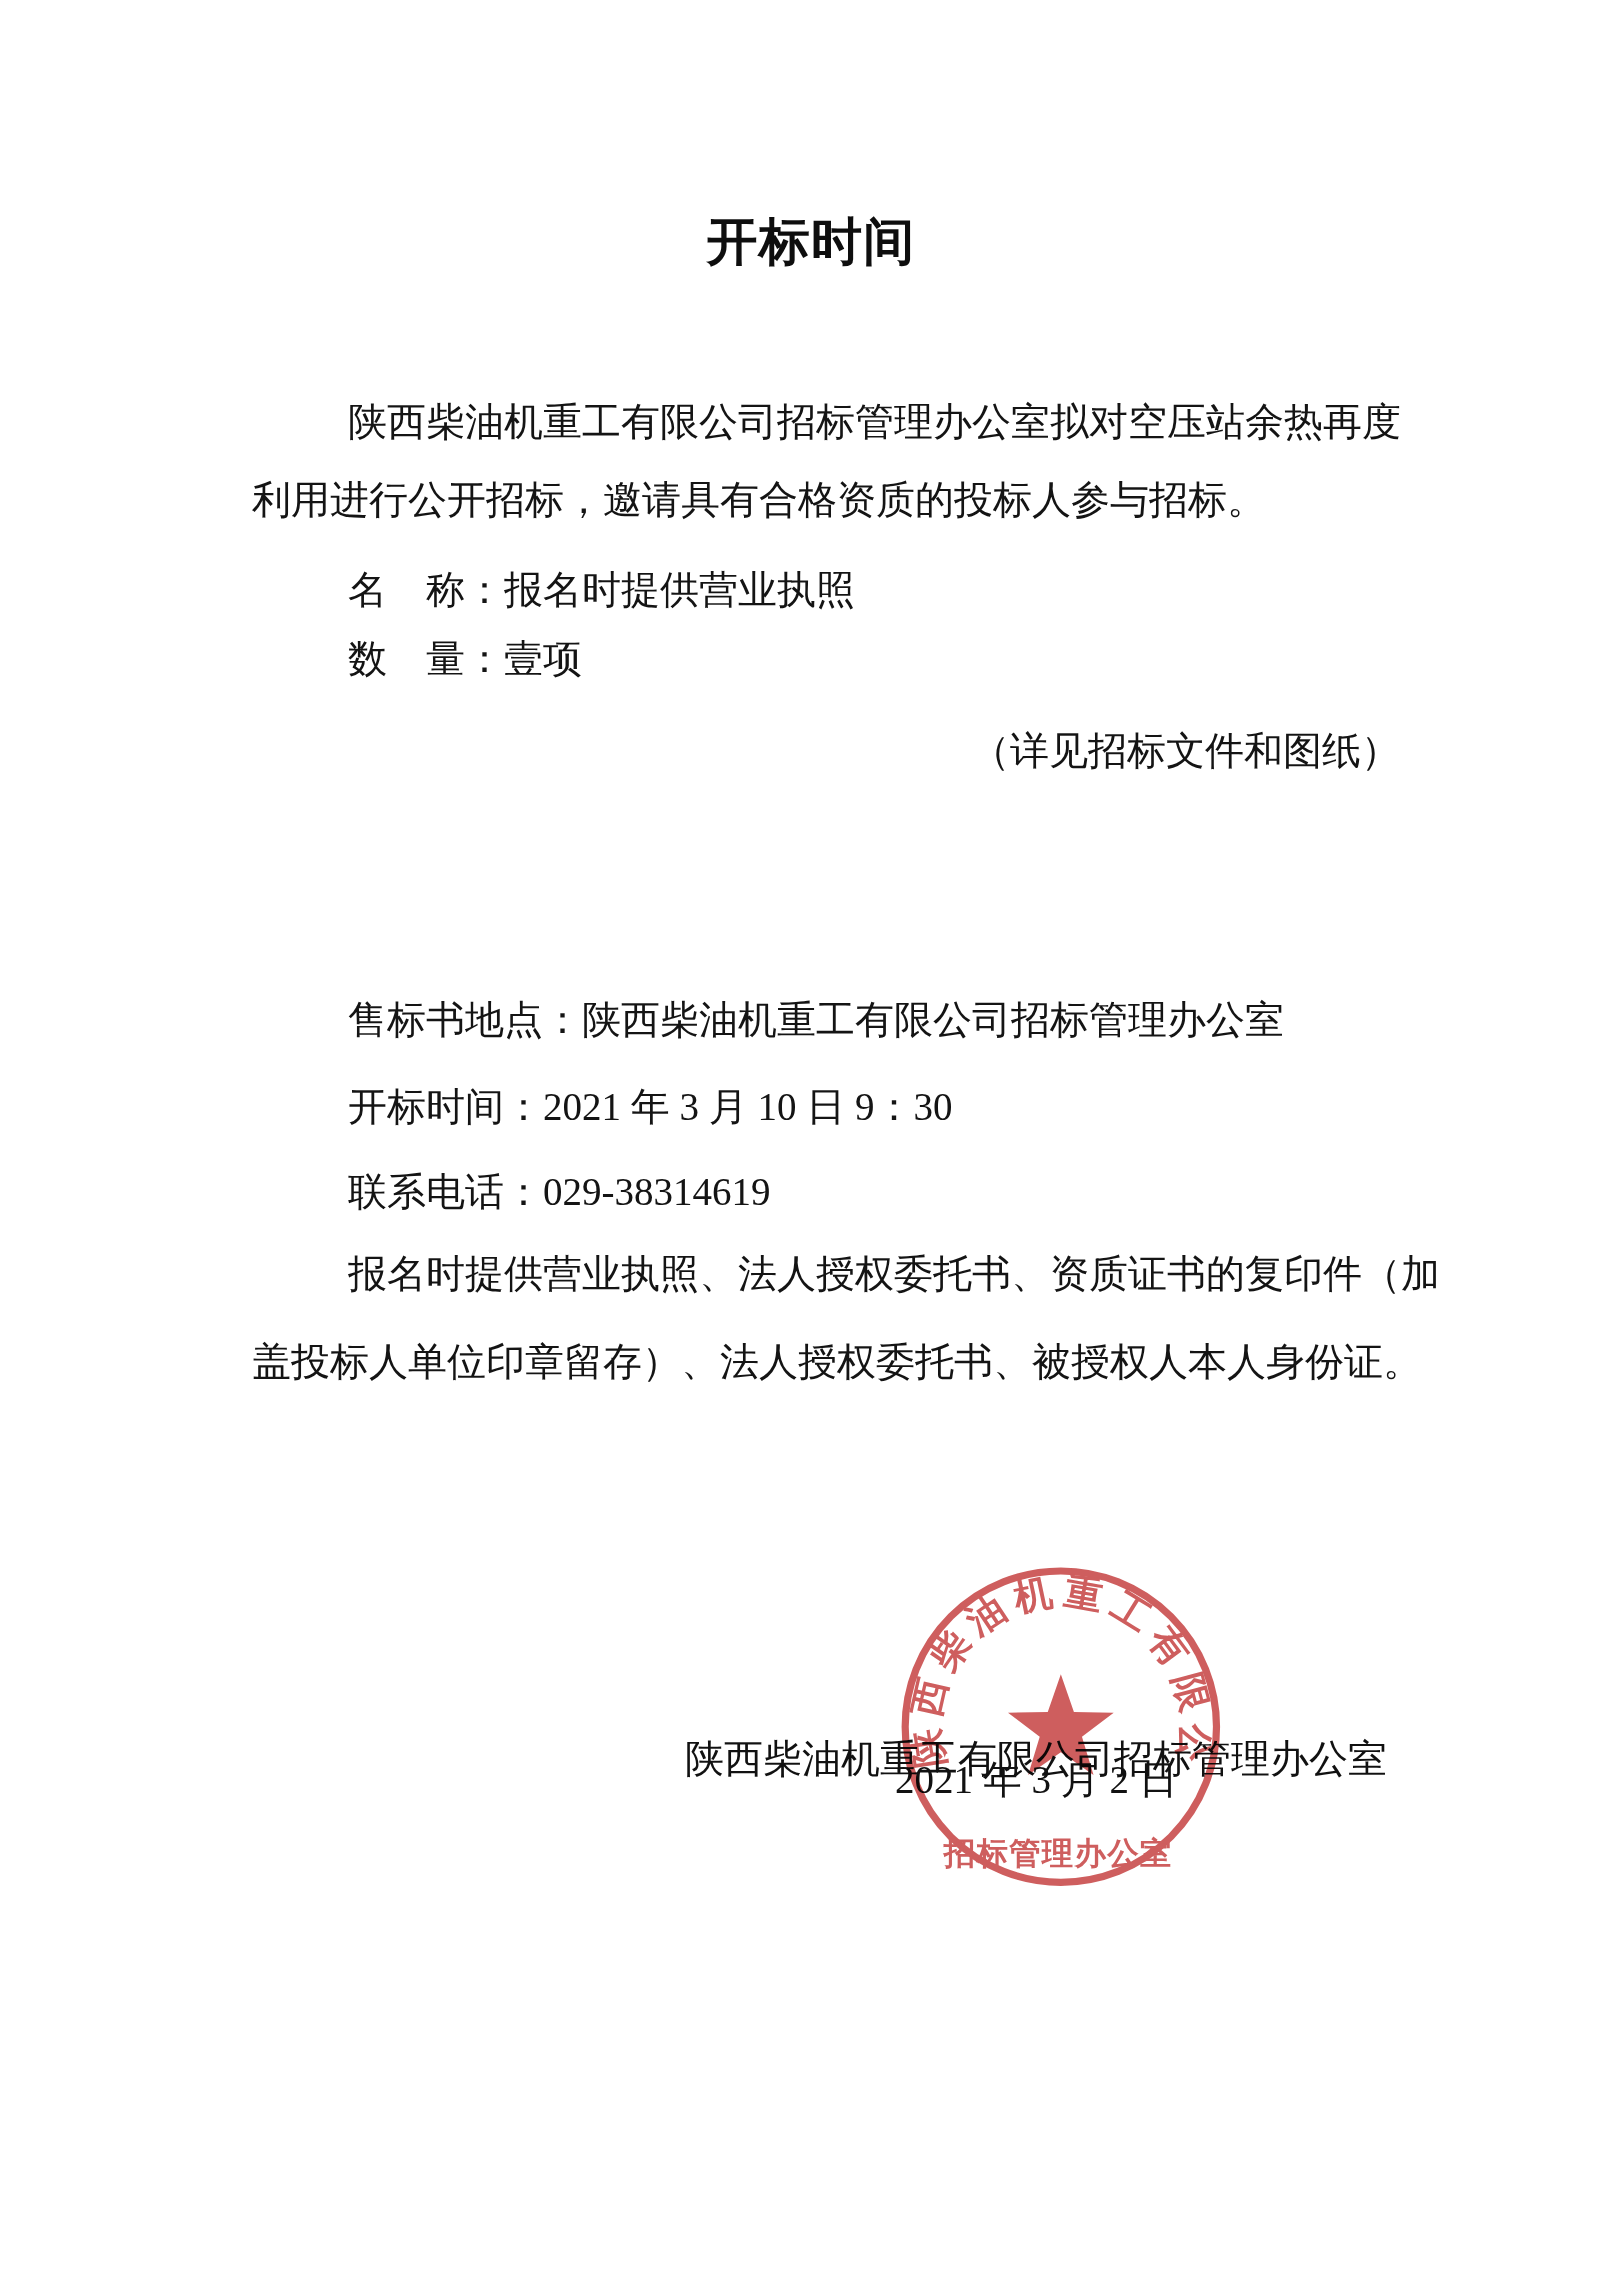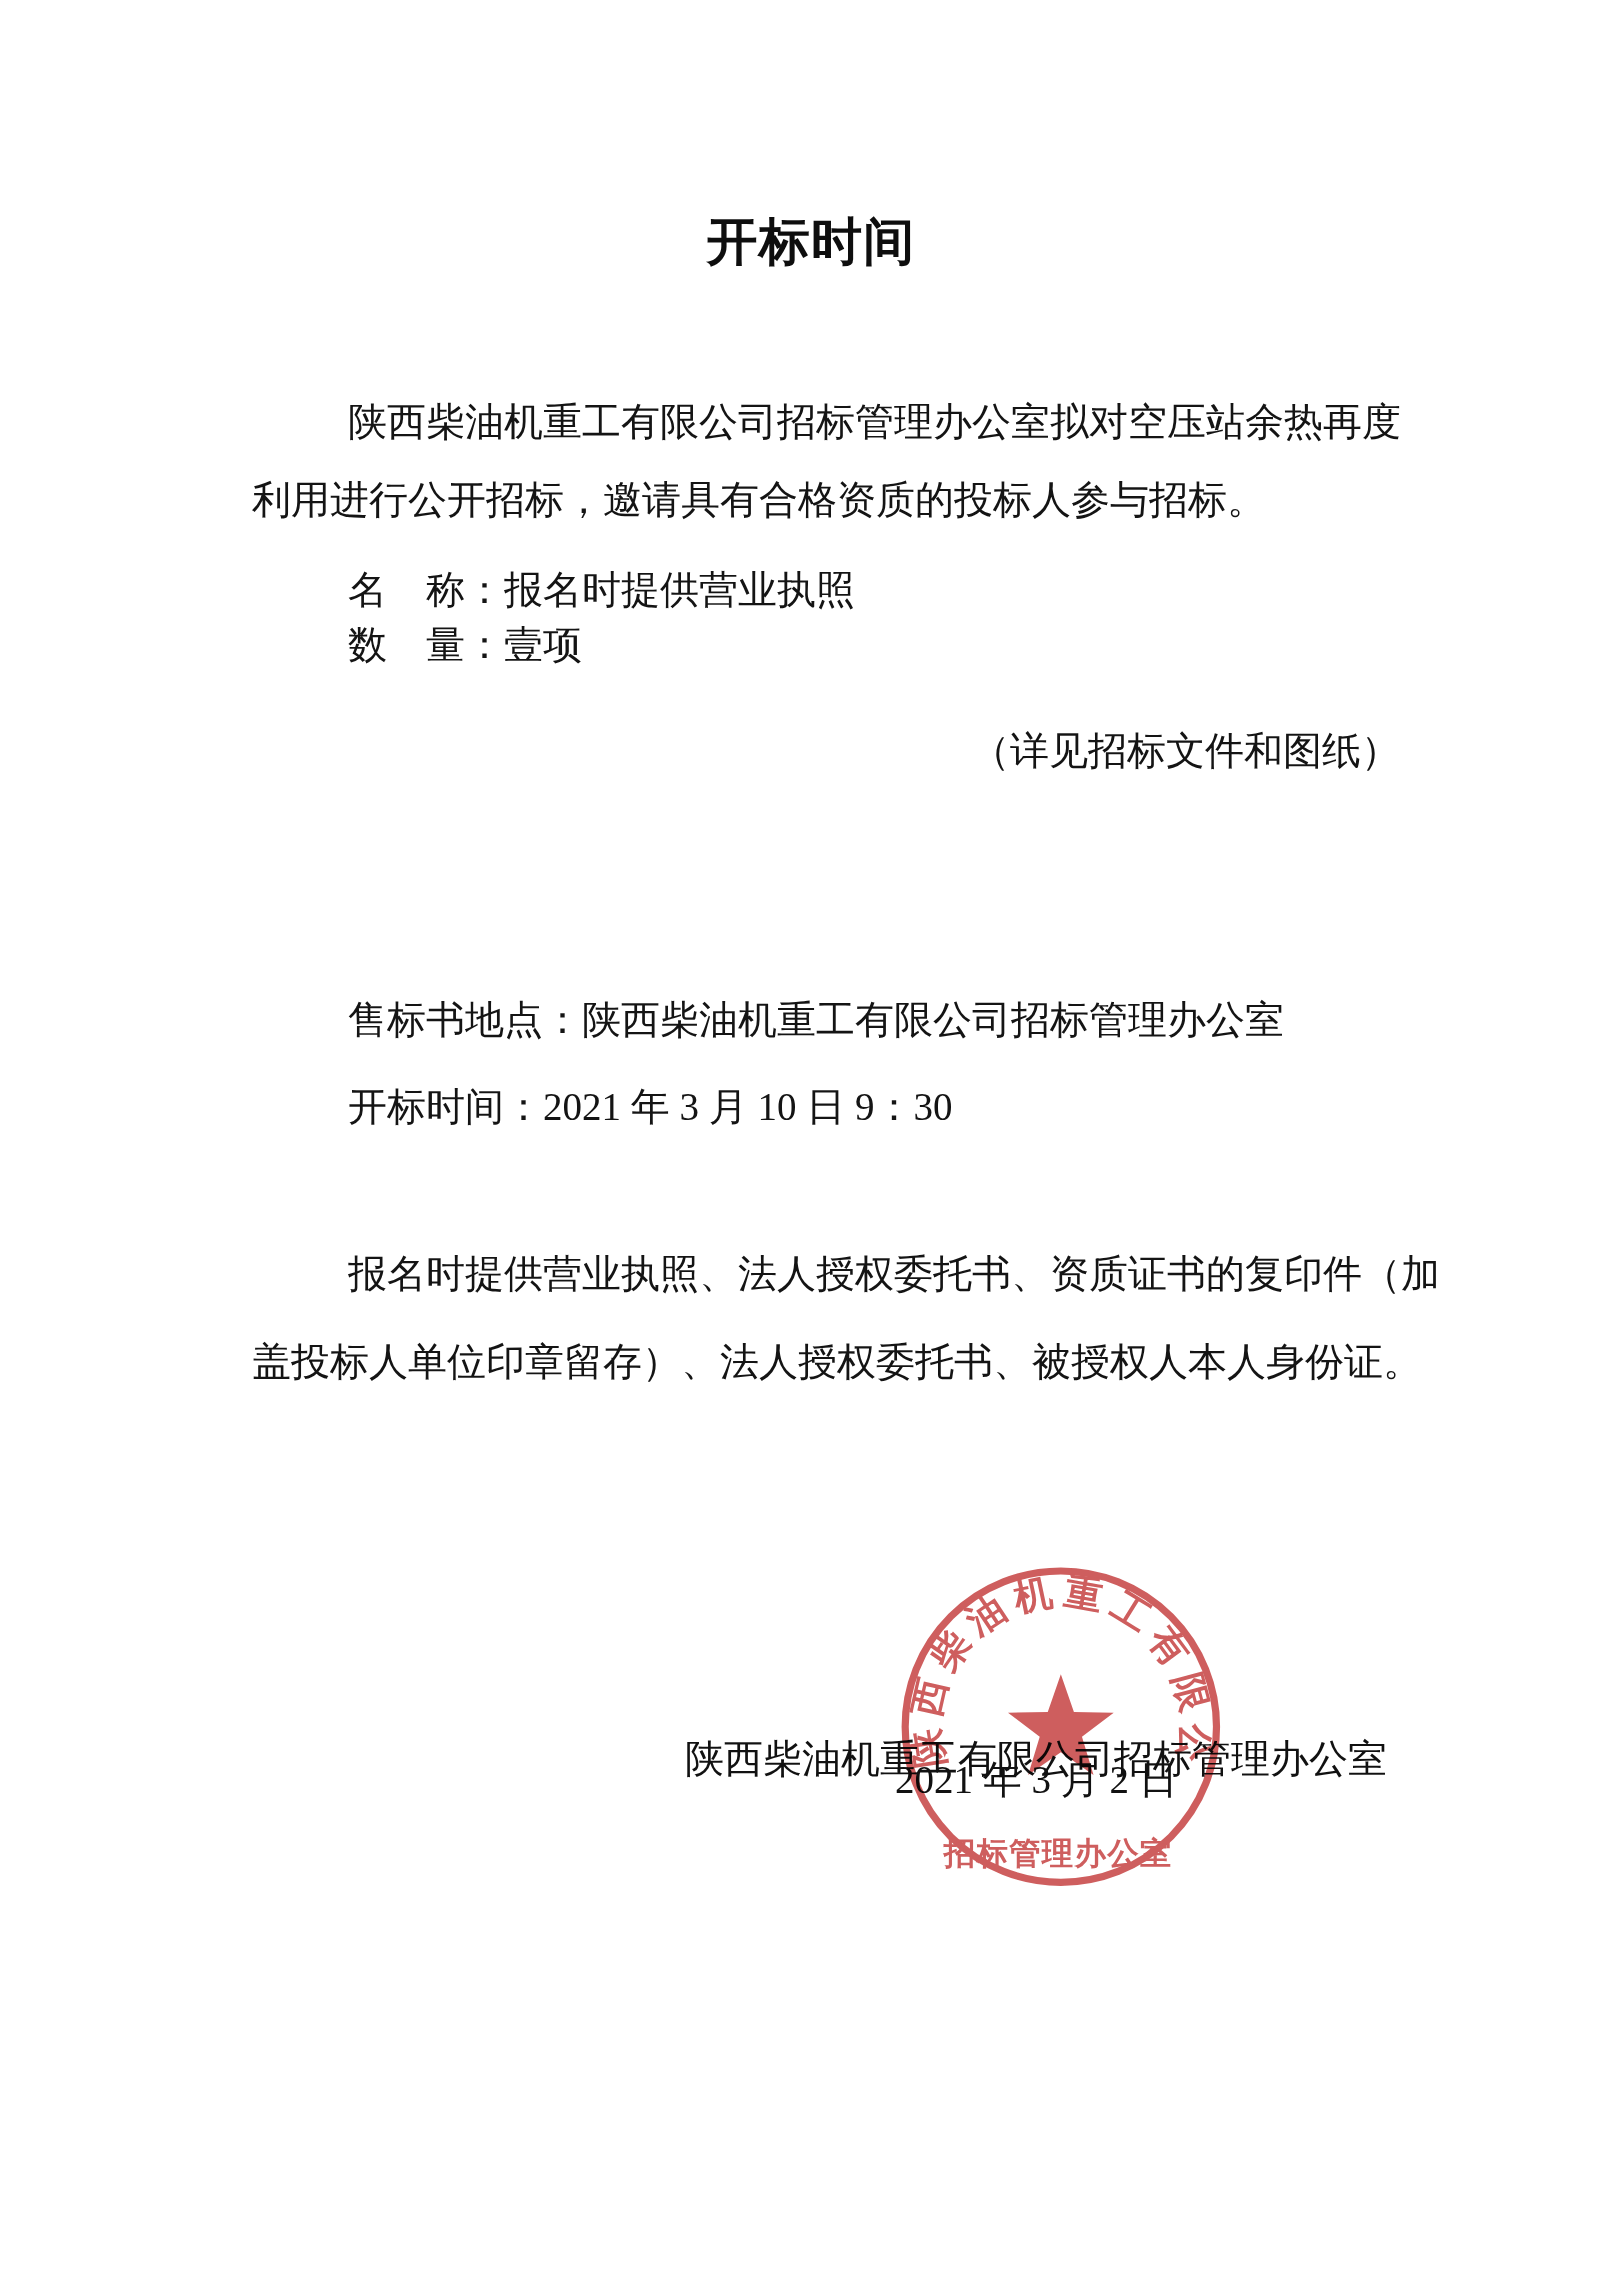--- a/index.html
+++ b/index.html
@@ -66,24 +66,25 @@
 </head>
 <body>
 
 <div class="page">
 
   <h1 class="doc-title">开标时间</h1>
 
   <div class="line" style="top:478px">利用进行公开招标，邀请具有合格资质的投标人参与招标。</div>
   <div class="line indent" style="top:400px">陕西柴油机重工有限公司招标管理办公室拟对空压站余热再度</div>
   <div class="line indent" style="top:568px">名　称：报名时提供营业执照</div>
-  <div class="line indent" style="top:623px">数　量：壹项</div>
+  <div class="line indent" style="top:637px">数　量：壹项</div>
   <div class="line align-right" style="top:729px">（详见招标文件和图纸）</div>
   <div class="line indent" style="top:998px">售标书地点：陕西柴油机重工有限公司招标管理办公室</div>
   <div class="line indent" style="top:1085px">开标时间：2021 年 3 月 10 日 9：30</div>
+  <div class="line indent" style="top:1170px">联系电话：029-38314619</div>
   <div class="line indent" style="top:1252px">报名时提供营业执照、法人授权委托书、资质证书的复印件（加</div>
   <div class="line" style="top:1340px">盖投标人单位印章留存）、法人授权委托书、被授权人本人身份证。</div>
 
   <div class="sig-line">陕西柴油机重工有限公司招标管理办公室</div>
   <div class="date-line">2021 年 3 月 2 日</div>
 
   <svg class="stamp-svg" width="1622" height="2295" viewBox="0 0 2480 3509">
     <g opacity="0.82">
       <circle cx="1622" cy="2640" r="238" fill="none" stroke-width="11" stroke="#c43b3b"></circle>
       <path id="stamp-arc" d="M 1447.2 2703.6 A 186 186 0 1 1 1796.8 2703.6" fill="none"></path>

